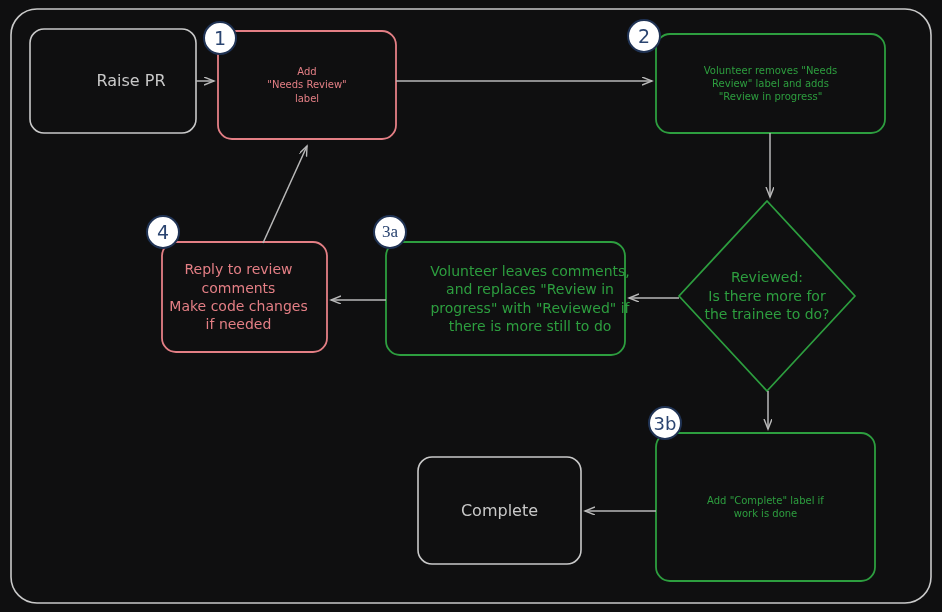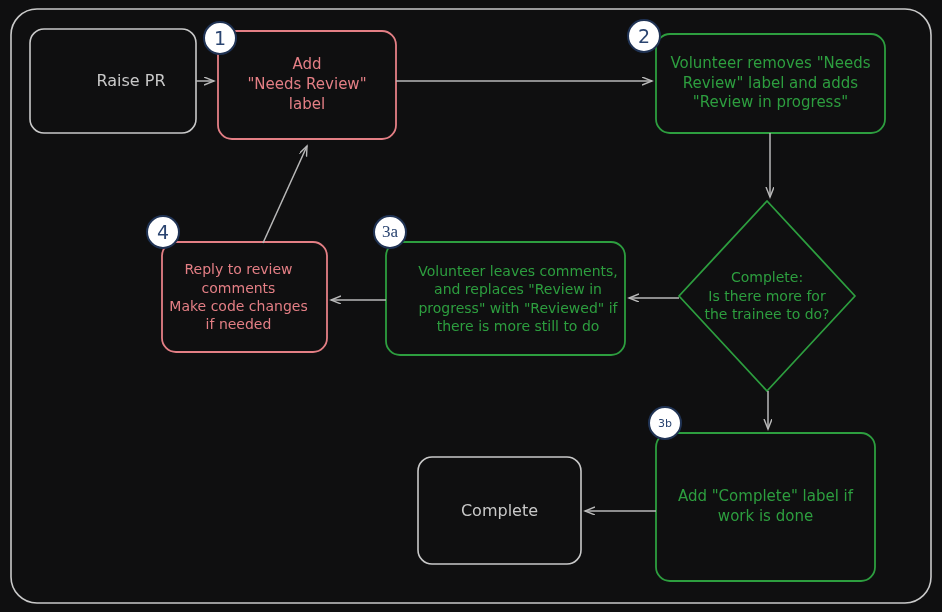--- a/index.html
+++ b/index.html
@@ -54,21 +54,21 @@
     box-sizing: border-box;
   }
   .title {
     position: absolute;
     left: 30px;
     top: 538px;
     font-size: 30px;
     color: #d8d8d8;
     letter-spacing: 0.3px;
   }
-  .fs15 { font-size: 15px; }
+  .fs15 { font-size: 10px; }
   .fs14 { font-size: 14px; }
   .fs16 { font-size: 16px; }
 </style>
 </head>
 <body>
 
 <div id="canvas">
 
   <svg id="diagram-svg" viewBox="0 0 942 612" xmlns="http://www.w3.org/2000/svg">
     <defs>
@@ -122,26 +122,26 @@
     <span>label</span>
   </div>
 
   <div class="node-label fs15" style="left:656px; top:34px; width:229px; height:99px; color:#2d9e3f;">
     <span>Volunteer removes "Needs</span>
     <span>Review" label and adds</span>
     <span>"Review in progress"</span>
   </div>
 
   <div class="node-label fs14" style="left:679px; top:201px; width:176px; height:190px; color:#2d9e3f;">
-    <span>Complete:</span>
+    <span>Reviewed:</span>
     <span>Is there more for</span>
     <span>the trainee to do?</span>
   </div>
 
-  <div class="node-label fs14" style="left:386px; top:242px; width:264px; height:113px; color:#2d9e3f;">
+  <div class="node-label fs14" style="left:386px; top:242px; width:264px; height:113px; color:#2d9e3f;padding-left:12px;">
     <span>Volunteer leaves comments,</span>
     <span>and replaces "Review in</span>
     <span>progress" with "Reviewed" if</span>
     <span>there is more still to do</span>
   </div>
 
   <div class="node-label fs14" style="left:158px; top:242px; width:161px; height:110px; color:#e47f85;border-radius:31px;">
     <span>Reply to review</span>
     <span>comments</span>
     <span>Make code changes</span>
@@ -158,16 +158,16 @@
   </div>
 
   <div class="badge" style="left:203px; top:21px;">1</div>
 
   <div class="badge" style="left:627px; top:19px;">2</div>
 
   <div class="badge" style="left:373px; top:215px; font-size:17px;font-family:Liberation Serif, serif;">3a</div>
 
   <div class="badge" style="left:146px; top:215px;">4</div>
 
-  <div class="badge" style="left:648px; top:406px; font-size:11px;">3b</div>
+  <div class="badge" style="left:648px; top:406px; font-size:18px;">3b</div>
 
 
 </div>
 
 </body></html>

